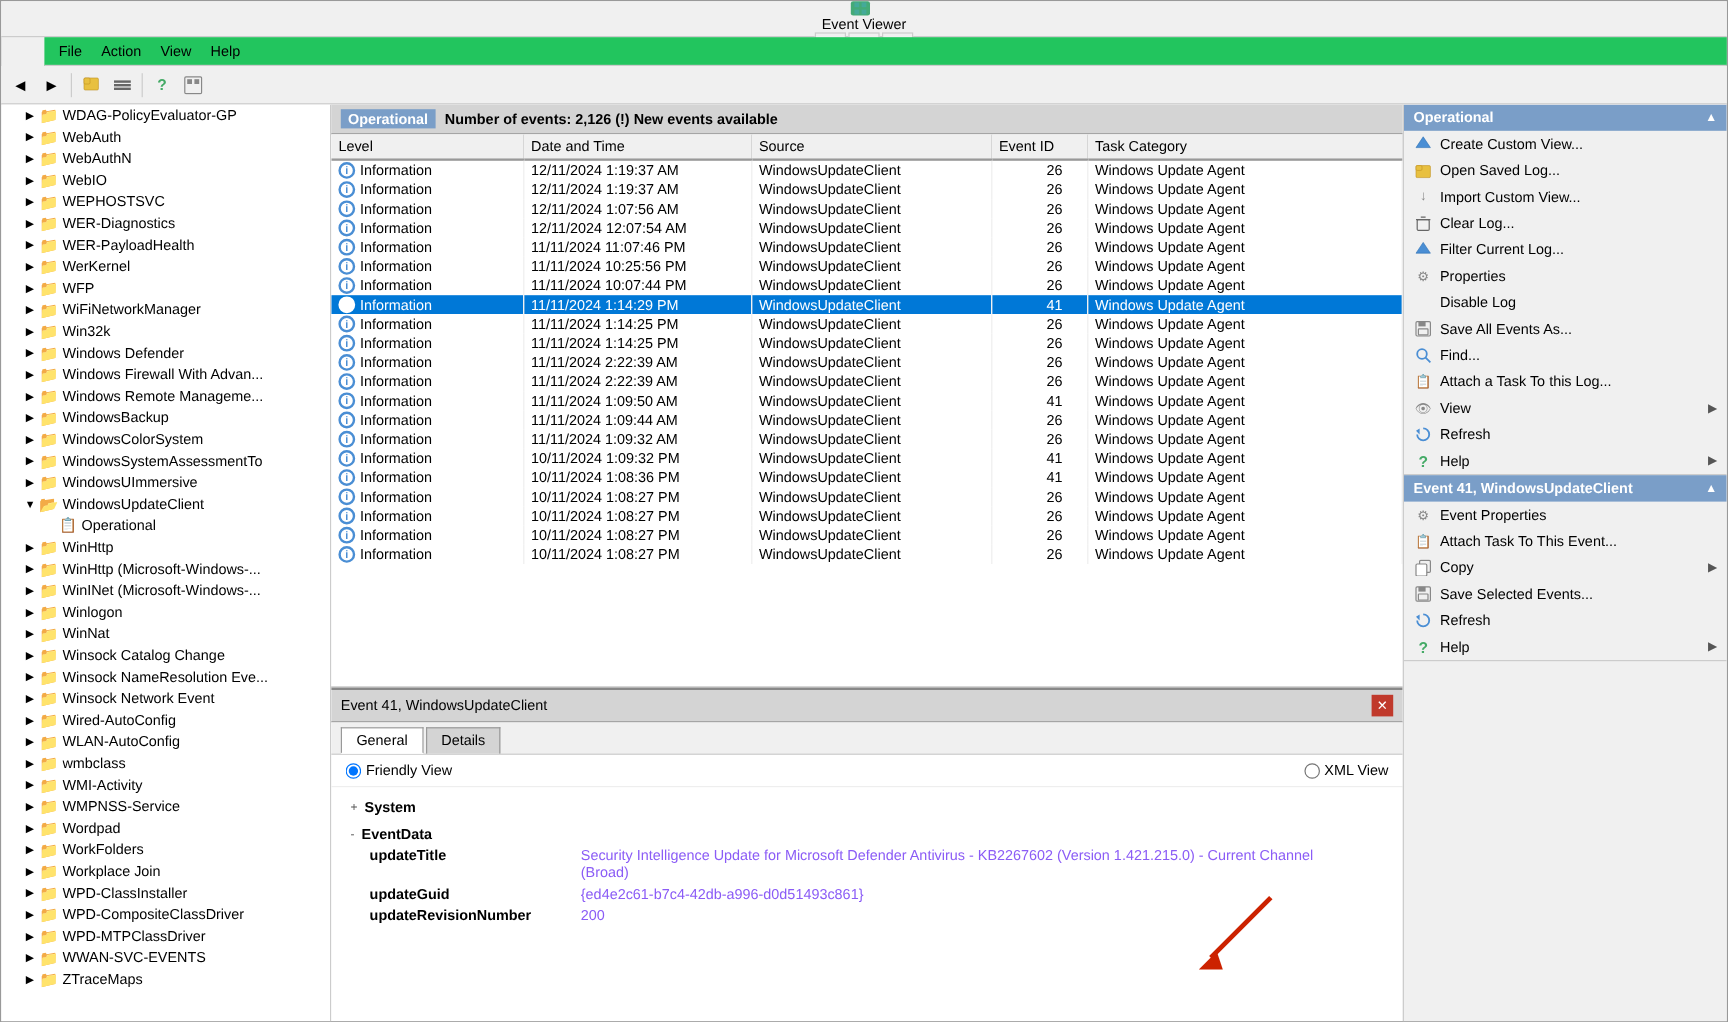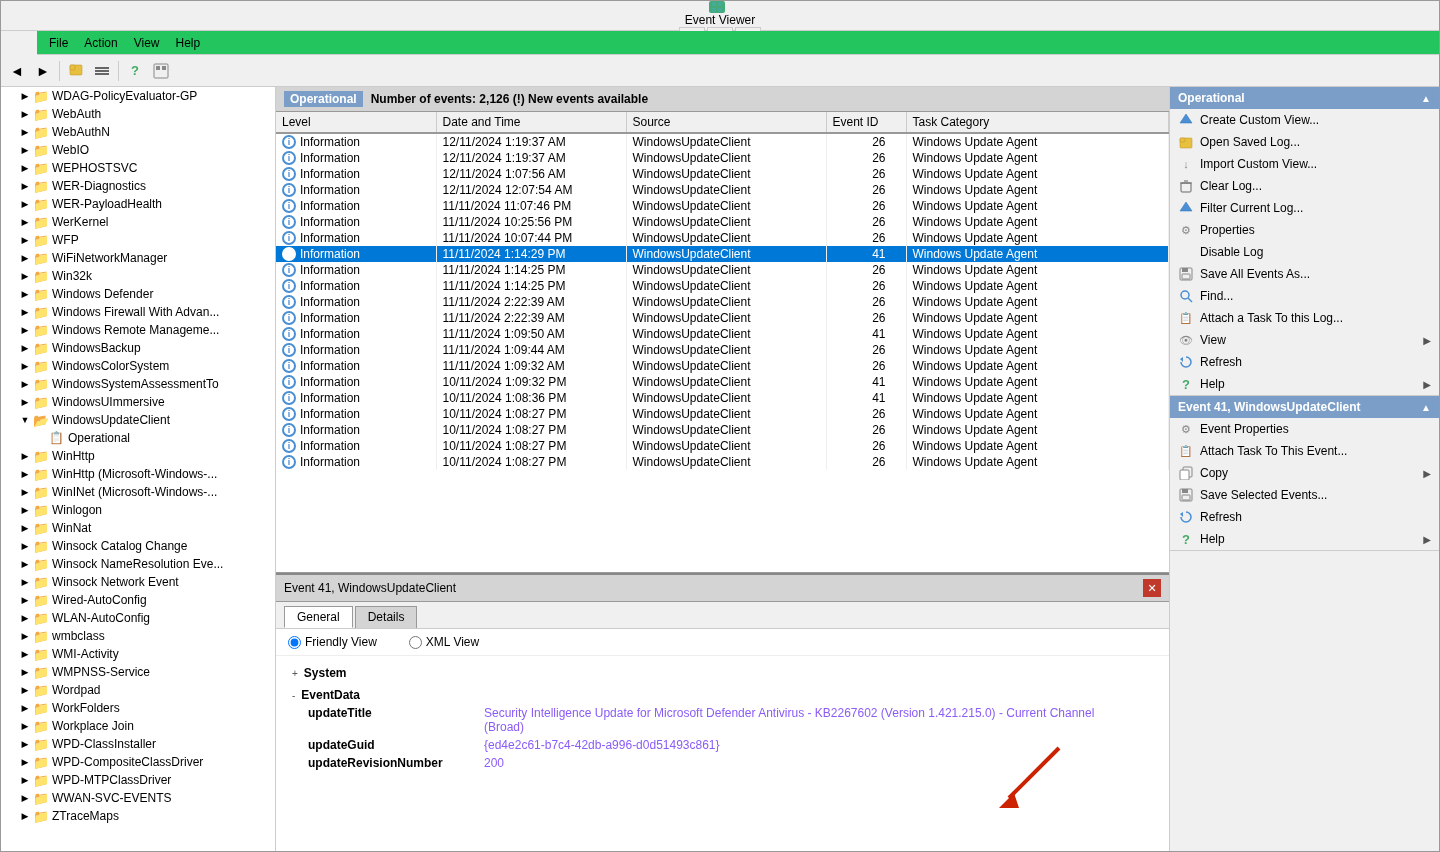--- a/index.html
+++ b/index.html
@@ -274,20 +274,21 @@
       background: white;
       border-bottom: 1px solid white;
     }
     .detail-view-options {
       display: flex;
       align-items: center;
       padding: 6px 12px;
       gap: 32px;
       border-bottom: 1px solid #eee;
       flex-shrink: 0;
+      justify-content: space-between;
     }
     .radio-option {
       display: flex;
       align-items: center;
       gap: 4px;
       cursor: pointer;
       font-size: 12px;
     }
     .detail-content {
       flex: 1;

